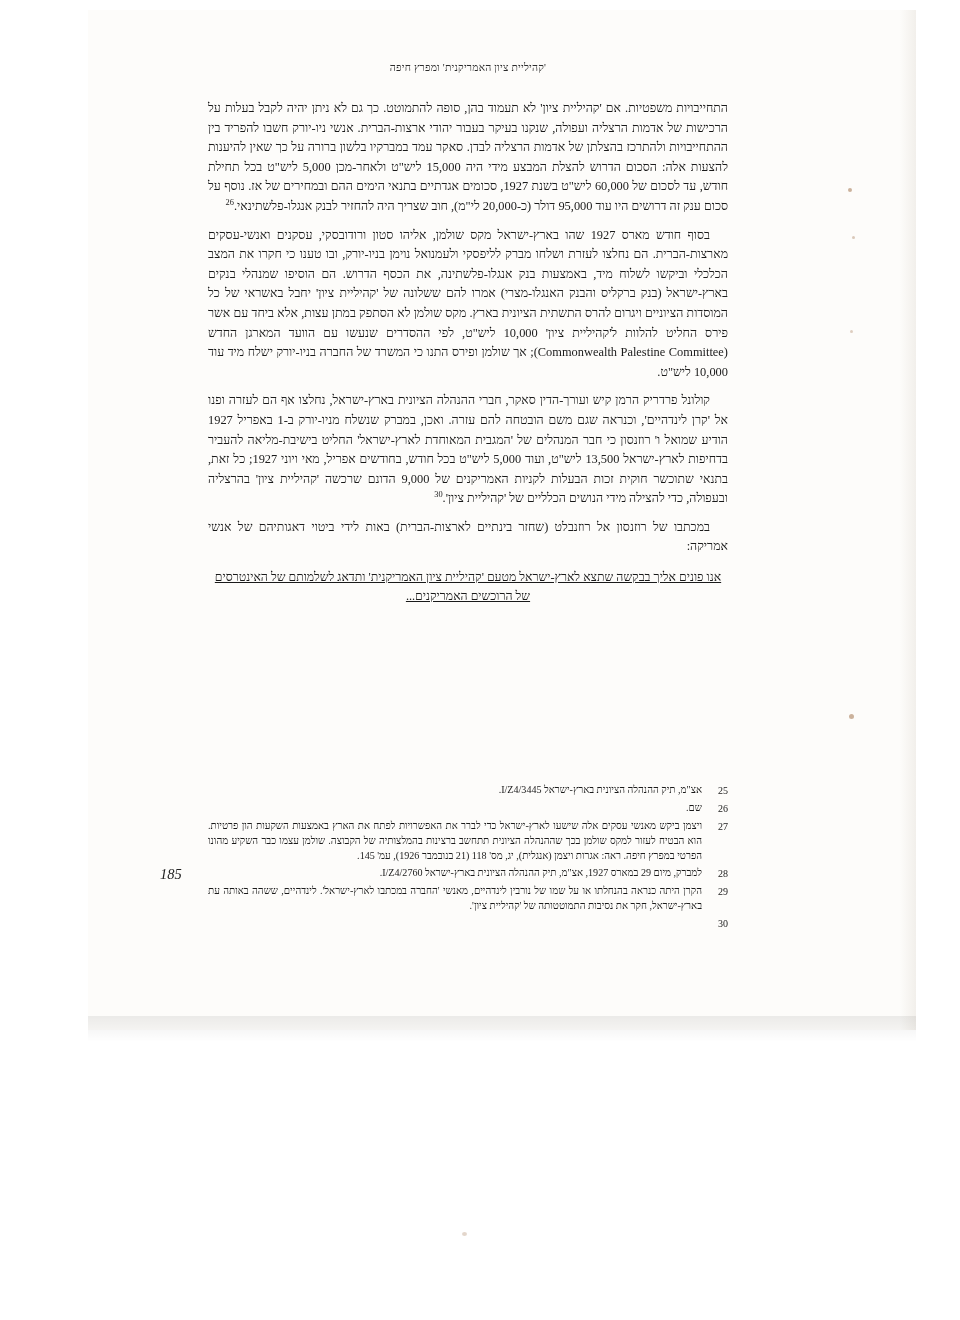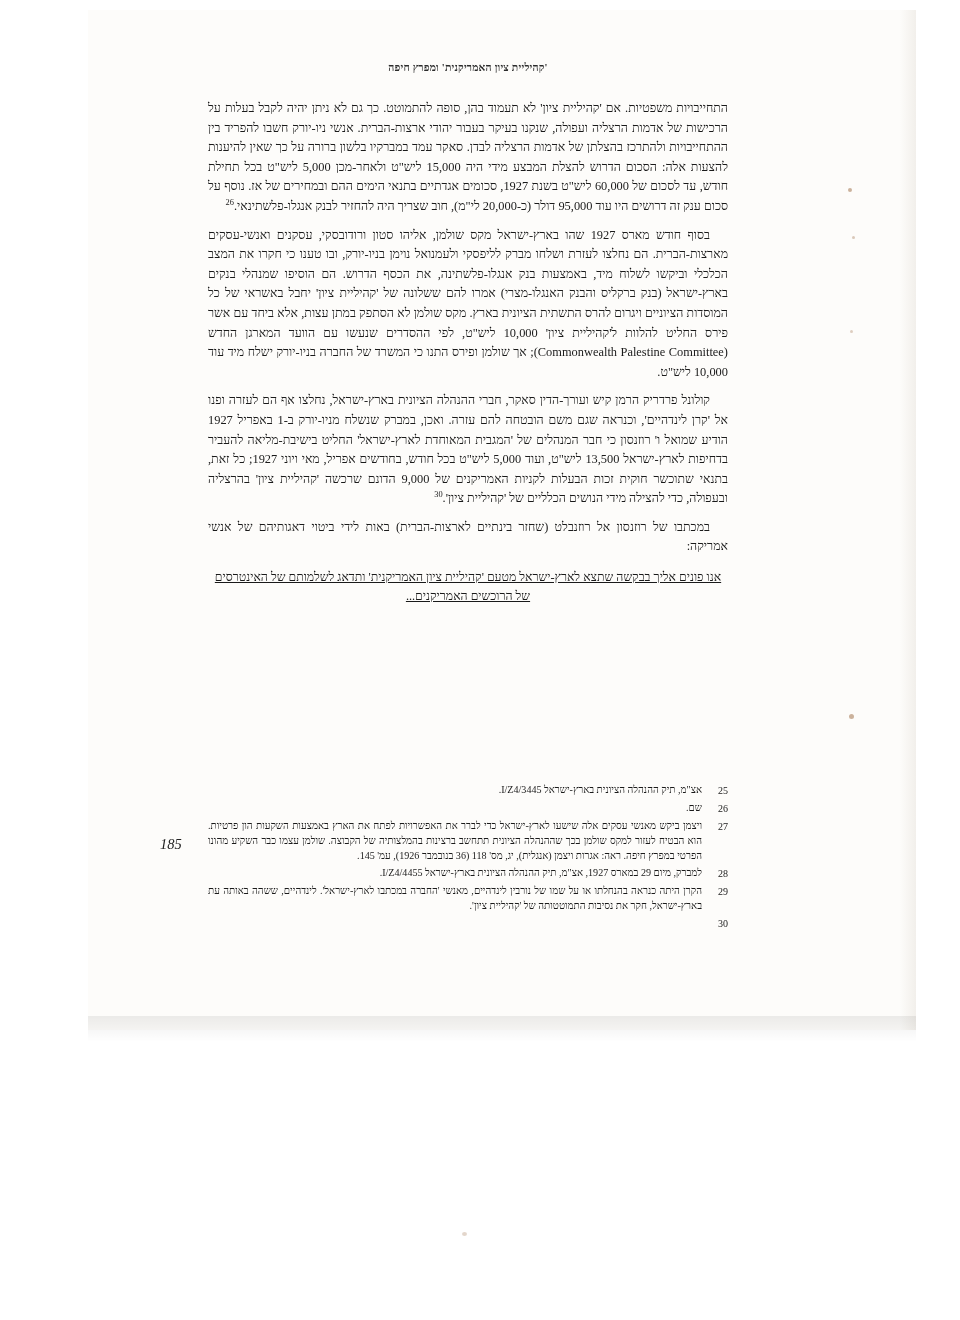--- a/index.html
+++ b/index.html
@@ -71,21 +71,20 @@
     direction: rtl;
     text-align: justify;
   }
 
   #running-head {
     font-size: 10.5px;
     text-align: center;
     letter-spacing: .2px;
     margin-bottom: 26px;
     color: #2b2b2b;
-    font-weight: bold;
   }
 
   p.body-par {
     font-size: 12.4px;
     line-height: 19.6px;
     margin: 0 0 1px 0;
     text-align: justify;
     text-justify: inter-word;
     text-indent: 0;
   }
@@ -142,21 +141,21 @@
     font-size: 10.1px;
     line-height: 15px;
     text-align: justify;
     direction: rtl;
   }
 
   
   #page-number {
     position: absolute;
     left: 160px;
-    top: 836px;
+    top: 866px;
     font-size: 14.5px;
     font-style: italic;
     color: #222;
     direction: ltr;
   }
 
   
   .tick {
     position: absolute;
     background: #cfc9c1;
@@ -196,25 +195,25 @@
   <div class="fn-row">
     <div class="fn-num">25</div>
     <div class="fn-text">אצ"מ, תיק ההנהלה הציונית בארץ-ישראל I/Z4/3445.</div>
   </div>
   <div class="fn-row">
     <div class="fn-num">26</div>
     <div class="fn-text">שם.</div>
   </div>
   <div class="fn-row">
     <div class="fn-num">27</div>
-    <div class="fn-text">ויצמן ביקש מאנשי עסקים אלה שישעו לארץ-ישראל כדי לברר את האפשרויות לפתח את הארץ באמצעות השקעות הון פרטיות. הוא הבטיח לעזור למקס שולמן בכך שההנהלה הציונית תתחשב ברצינות בהמלצותיה של הקבוצה. שולמן עצמו כבר השקיע מהונו הפרטי במפרץ חיפה. ראה: אגרות ויצמן (אנגלית), יג, מס' 118 (36 בנובמבר 1926), עמ' 145.</div>
+    <div class="fn-text">ויצמן ביקש מאנשי עסקים אלה שישעו לארץ-ישראל כדי לברר את האפשרויות לפתח את הארץ באמצעות השקעות הון פרטיות. הוא הבטיח לעזור למקס שולמן בכך שההנהלה הציונית תתחשב ברצינות בהמלצותיה של הקבוצה. שולמן עצמו כבר השקיע מהונו הפרטי במפרץ חיפה. ראה: אגרות ויצמן (אנגלית), יג, מס' 118 (21 בנובמבר 1926), עמ' 145.</div>
   </div>
   <div class="fn-row">
     <div class="fn-num">28</div>
-    <div class="fn-text">למברק, מיום 29 במארס 1927, אצ"מ, תיק ההנהלה הציונית בארץ-ישראל I/Z4/4455.</div>
+    <div class="fn-text">למברק, מיום 29 במארס 1927, אצ"מ, תיק ההנהלה הציונית בארץ-ישראל I/Z4/2760.</div>
   </div>
   <div class="fn-row">
     <div class="fn-num">29</div>
     <div class="fn-text">הקרן היתה כנראה בהנחלתו או על שמו של נורבין לינדהיים, מאנשי 'החברה במכתבו לארץ-ישראל'. לינדהיים, ששהה באותה עת בארץ-ישראל, חקר את נסיבות התמוטטותה של 'קהיליית ציון'.</div>
   </div>
   <div class="fn-row">
     <div class="fn-num">30</div>
   </div>
 </div>
 

